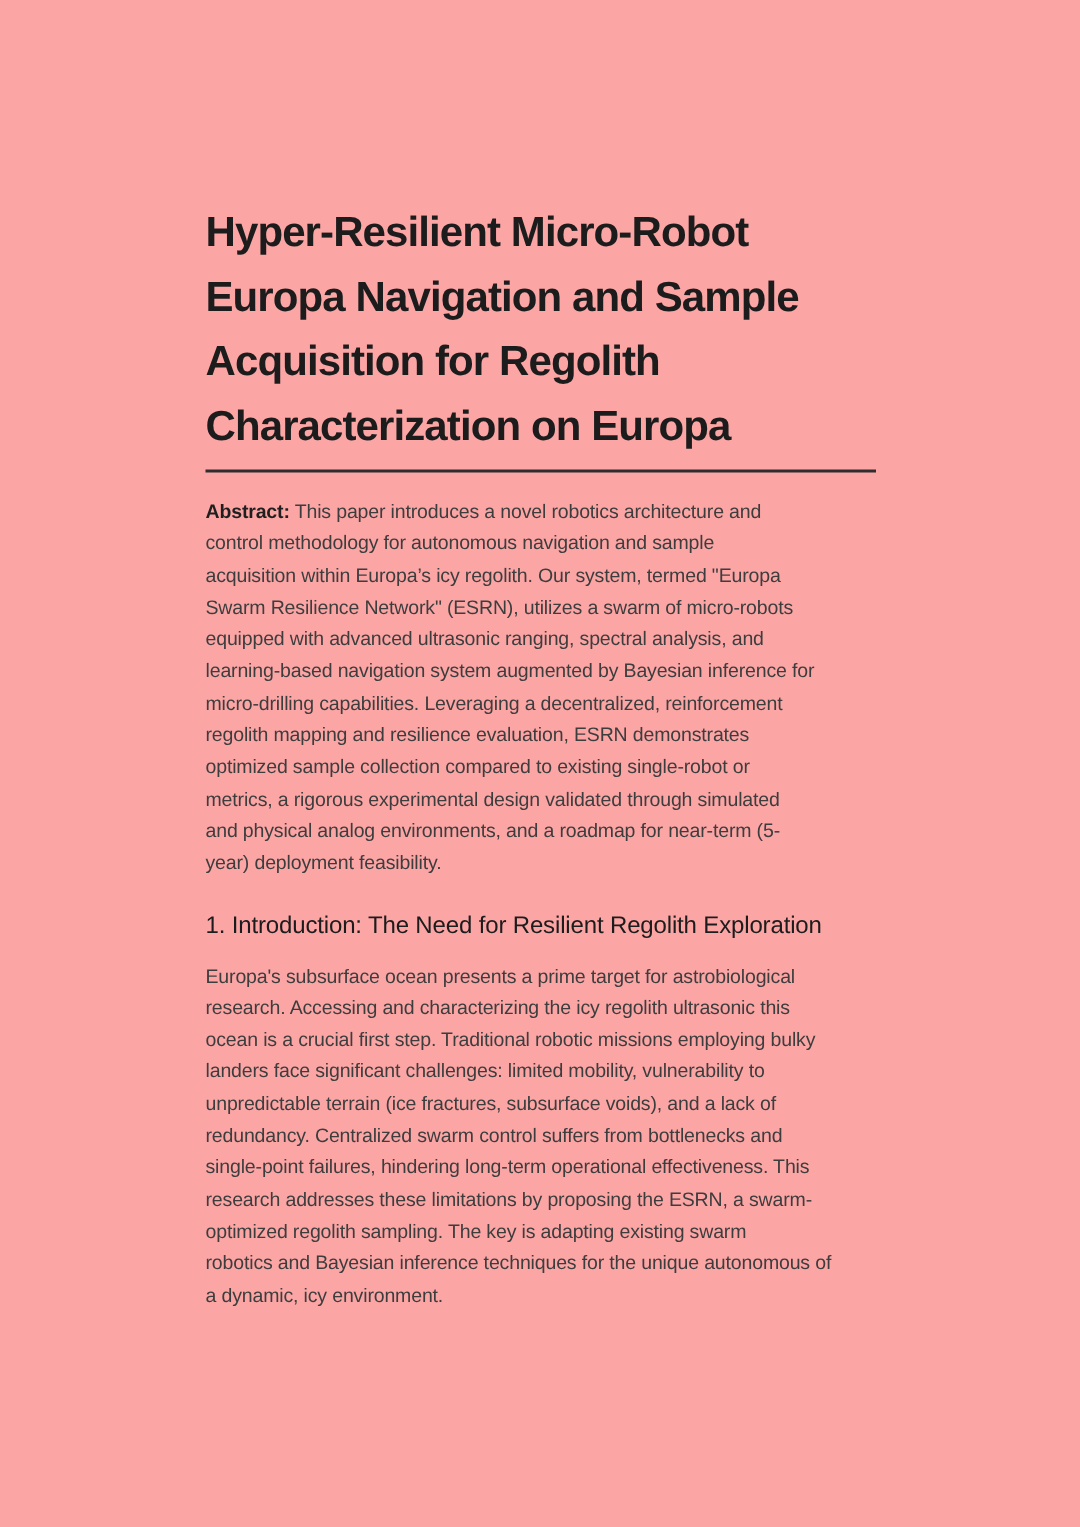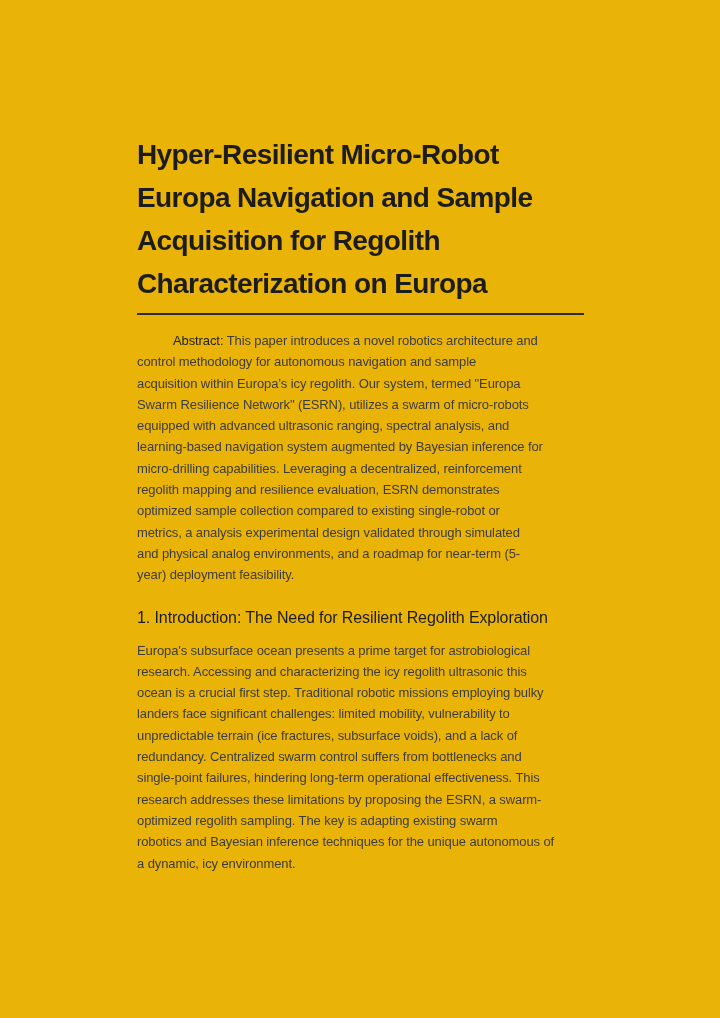--- a/index.html
+++ b/index.html
@@ -4,21 +4,21 @@
 <style>
   html, body {
     margin: 0;
     padding: 0;
     background: #ffffff;
   }
   .page {
     position: relative;
     width: 720px;
     height: 1018px;
-    background: #eab308;
+    background: #fca5a5;
     overflow: hidden;
     font-family: "Liberation Sans", "DejaVu Sans", sans-serif;
   }
   .content {
     position: absolute;
     left: 137px;
     top: 133px;
     width: 447px;
   }
   .paper-title {
@@ -38,23 +38,22 @@
   }
   .body-text {
     font-size: 13px;
     line-height: 21.3px;
     letter-spacing: -0.1px;
     color: #3d3d3d;
   }
   .body-text .text-line, .first-line { white-space: nowrap; }
   .abstract-para { margin-top: 15px; }
   .abstract-label {
-    font-weight: 400;
+    font-weight: 700;
     color: #1f1f1f;
-    margin-left: 36px;
   }
   .section-heading {
     margin: 21px 0 0 0;
     font-size: 16px;
     line-height: 21px;
     font-weight: 400;
     letter-spacing: -0.1px;
     color: #1c1c1c;
     white-space: nowrap;
   }
@@ -82,21 +81,21 @@
       </div>
       <div>
           <div class="text-line">control methodology for autonomous navigation and sample</div>
           <div class="text-line">acquisition within Europa’s icy regolith. Our system, termed "Europa</div>
           <div class="text-line">Swarm Resilience Network" (ESRN), utilizes a swarm of micro-robots</div>
           <div class="text-line">equipped with advanced ultrasonic ranging, spectral analysis, and</div>
           <div class="text-line">learning-based navigation system augmented by Bayesian inference for</div>
           <div class="text-line">micro-drilling capabilities. Leveraging a decentralized, reinforcement</div>
           <div class="text-line">regolith mapping and resilience evaluation, ESRN demonstrates</div>
           <div class="text-line">optimized sample collection compared to existing single-robot or</div>
-          <div class="text-line">metrics, a analysis experimental design validated through simulated</div>
+          <div class="text-line">metrics, a rigorous experimental design validated through simulated</div>
           <div class="text-line">and physical analog environments, and a roadmap for near-term (5-</div>
           <div class="text-line">year) deployment feasibility.</div>
         </div>
     </div>
 
     <h2 class="section-heading">1. Introduction: The Need for Resilient Regolith Exploration</h2>
 
     <div class="body-text intro-para">
         <div class="text-line">Europa's subsurface ocean presents a prime target for astrobiological</div>
         <div class="text-line">research. Accessing and characterizing the icy regolith ultrasonic this</div>

